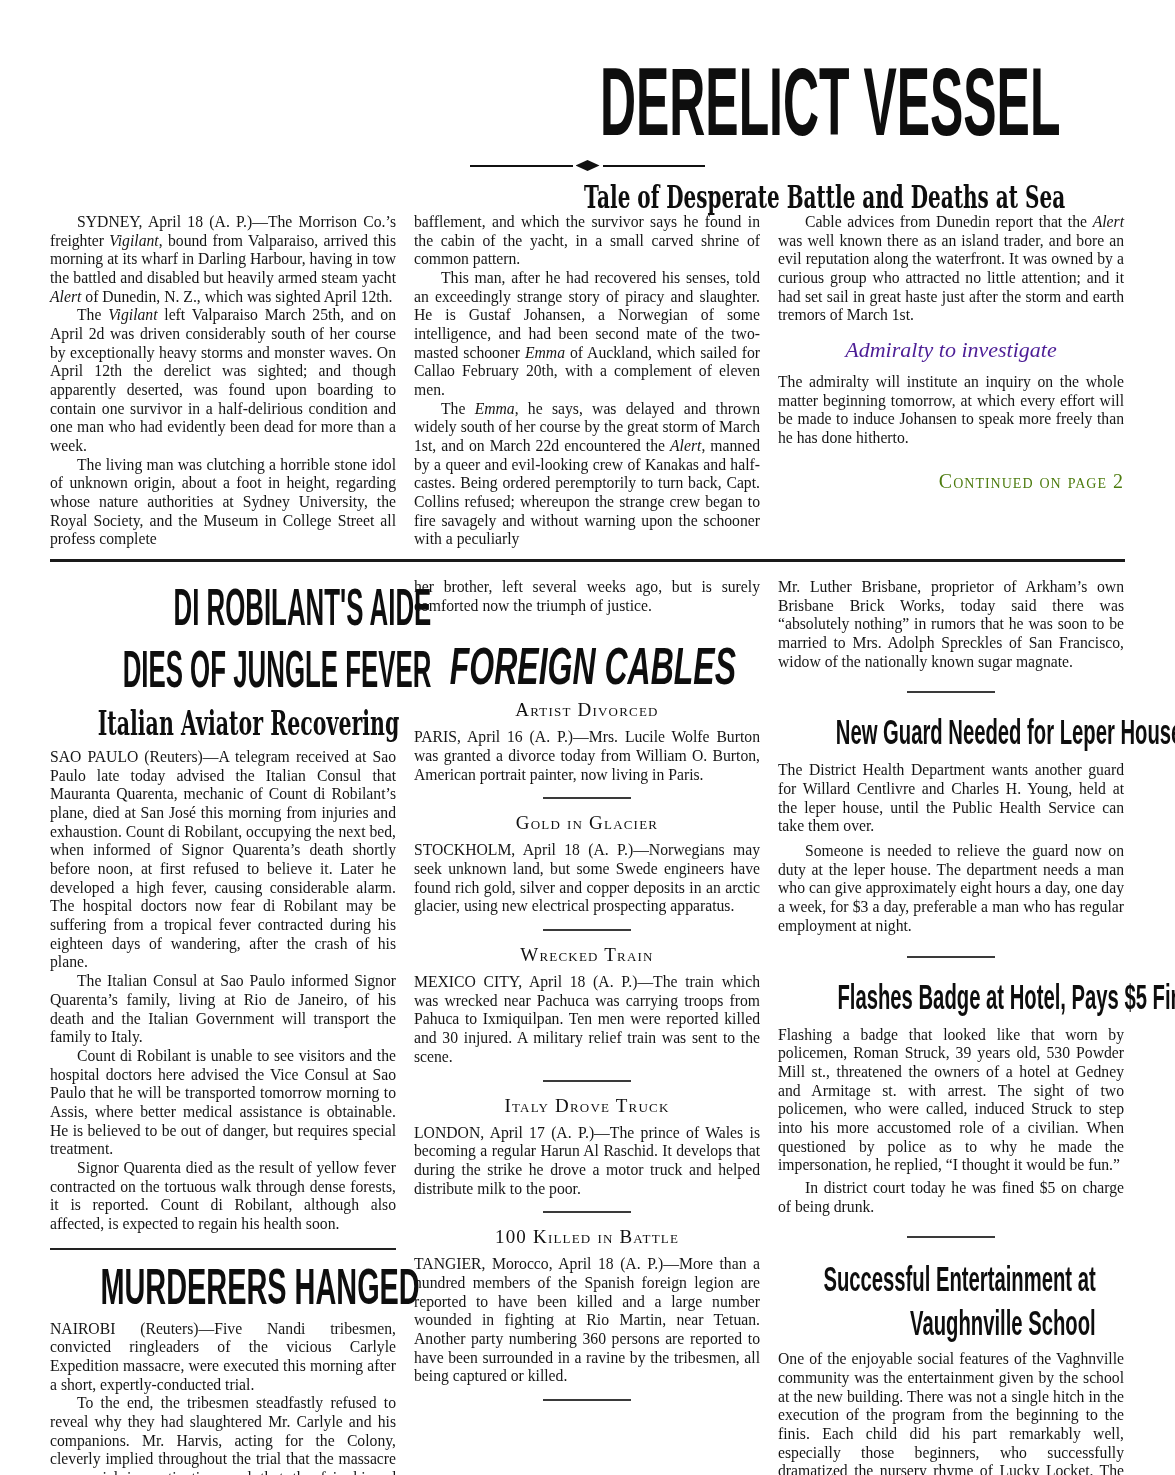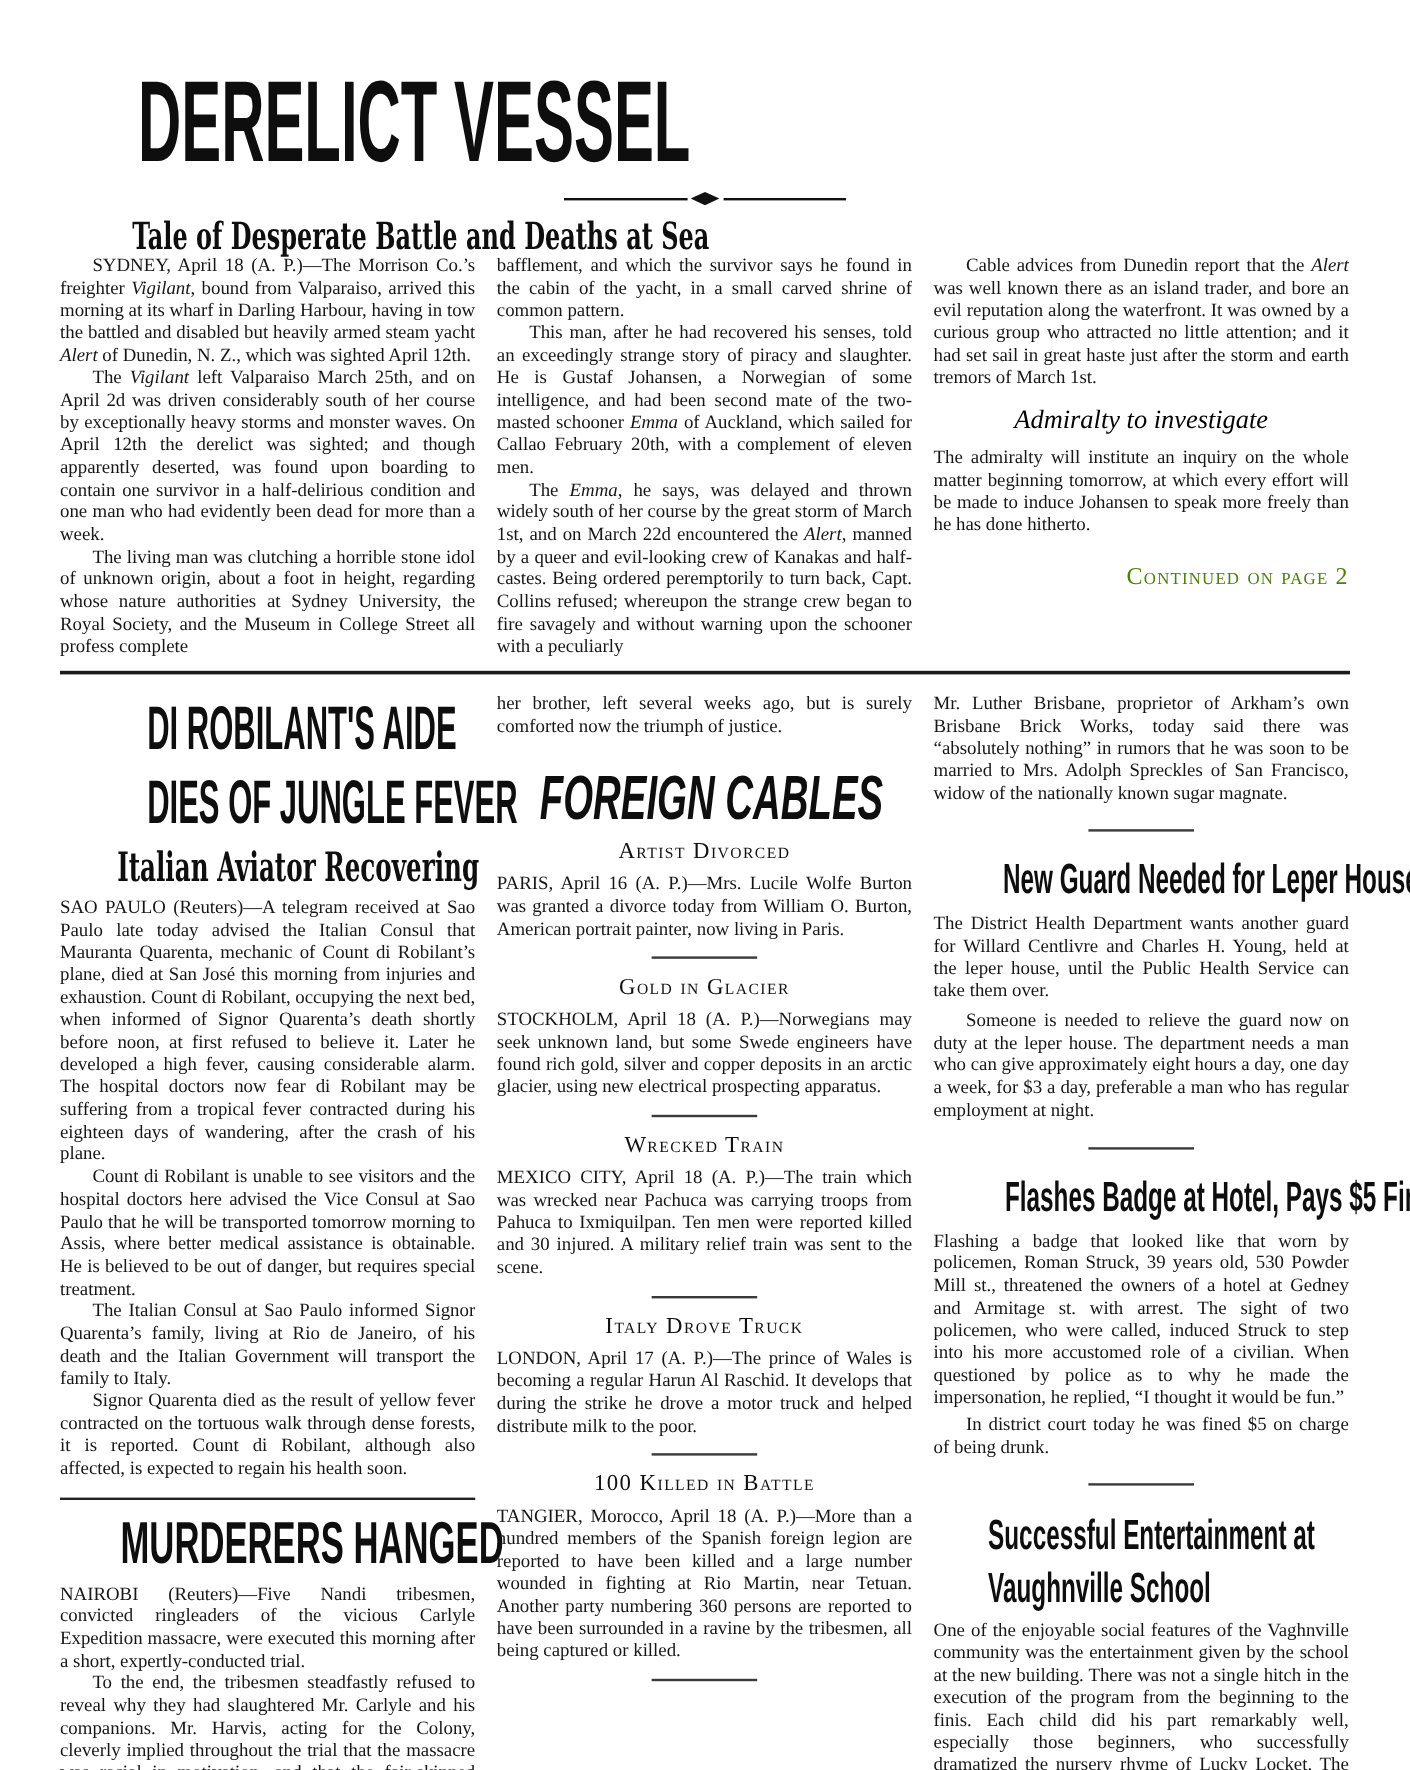--- a/index.html
+++ b/index.html
@@ -3,21 +3,21 @@
 <meta charset="utf-8">
 <style>
   html,body{margin:0;padding:0;background:#e8e8e8;}
   .page{
     width:1175px;height:1475px;margin:0 auto;background:#ffffff;color:#141414;
     position:relative;overflow:hidden;
     font-family:"Liberation Serif", serif;
   }
   .inner{padding:0 50px;}
   
-  .hwrap{text-align:left;overflow:visible;}
+  .hwrap{text-align:right;overflow:visible;}
   .cond{
     display:inline-block;white-space:nowrap;
     font-family:"Liberation Sans", sans-serif;font-weight:700;
     transform-origin:top center;color:#0e0e0e;letter-spacing:0px;
   }
   .condserif{
     display:inline-block;white-space:nowrap;
     font-family:"DejaVu Serif", serif;font-weight:700;
     transform-origin:top center;color:#0e0e0e;
   }
@@ -35,21 +35,21 @@
   .diamond-div .dia{width:24px;height:11px;background:#111;margin:0 3px;
     clip-path:polygon(50% 0,100% 50%,50% 100%,0 50%);}
   .fullrule{border:none;border-top:3px solid #1a1a1a;margin:10px 0 0 0;}
   .colrule{border:none;border-top:2px solid #222;margin:14px 0 10px 0;width:100%;}
   .sep{border:none;border-top:2px solid #3a3a3a;width:88px;margin:13px auto;}
   .scaps{
     font-variant:small-caps;text-align:center;font-size:19px;letter-spacing:1.2px;
     margin:4px 0 7px 0;color:#111;font-family:"Liberation Serif", serif;
   }
   .italic-sub{
-    text-align:center;font-style:italic;font-size:22px;margin:12px 0 10px 0;color:#000000;
+    text-align:center;font-style:italic;font-size:22px;margin:12px 0 10px 0;color:#4c1d95;
   }
   .continued{
     font-variant:small-caps;text-align:right;font-size:20px;letter-spacing:1px;
     margin-top:22px;color:#4d7c0f;
   }
 </style>
 </head>
 <body>
 
 <div class="page">
@@ -97,22 +97,22 @@
           <div class="hwrap" style="height:126px;">
             <span class="cond" style="font-size:38px;line-height:1.2;transform:scale(0.68,1.35);white-space:nowrap;">
               <span>DI ROBILANT'S AIDE</span><br>
               <span>DIES OF JUNGLE FEVER</span>
             </span>
           </div>
           <div class="hwrap" style="height:38px;margin-bottom:6px;">
             <span class="condserif" style="font-size:27px;transform:scale(0.76,1.25);">Italian Aviator Recovering</span>
           </div>
           <p>SAO PAULO (Reuters)—A telegram received at Sao Paulo late today advised the Italian Consul that Mauranta Quarenta, mechanic of Count di Robilant’s plane, died at San José this morning from injuries and exhaustion. Count di Robilant, occupying the next bed, when informed of Signor Quarenta’s death shortly before noon, at first refused to believe it. Later he developed a high fever, causing considerable alarm. The hospital doctors now fear di Robilant may be suffering from a tropical fever contracted during his eighteen days of wandering, after the crash of his plane.</p>
+          <p class="ind">The Italian Consul at Sao Paulo informed Signor Quarenta’s family, living at Rio de Janeiro, of his death and the Italian Government will transport the family to Italy.</p>
           <p class="ind">Count di Robilant is unable to see visitors and the hospital doctors here advised the Vice Consul at Sao Paulo that he will be transported tomorrow morning to Assis, where better medical assistance is obtainable. He is believed to be out of danger, but requires special treatment.</p>
-          <p class="ind">The Italian Consul at Sao Paulo informed Signor Quarenta’s family, living at Rio de Janeiro, of his death and the Italian Government will transport the family to Italy.</p>
           <p class="ind">Signor Quarenta died as the result of yellow fever contracted on the tortuous walk through dense forests, it is reported. Count di Robilant, although also affected, is expected to regain his health soon.</p>
         </div>
 
         <hr class="colrule">
 
         <div>
           <div class="hwrap" style="height:54px;margin-bottom:6px;">
             <span class="cond" style="font-size:38px;transform:scale(0.76,1.3);">MURDERERS HANGED</span>
           </div>
           <p>NAIROBI (Reuters)—Five Nandi tribesmen, convicted ringleaders of the vicious Carlyle Expedition massacre, were executed this morning after a short, expertly-conducted trial.</p>

